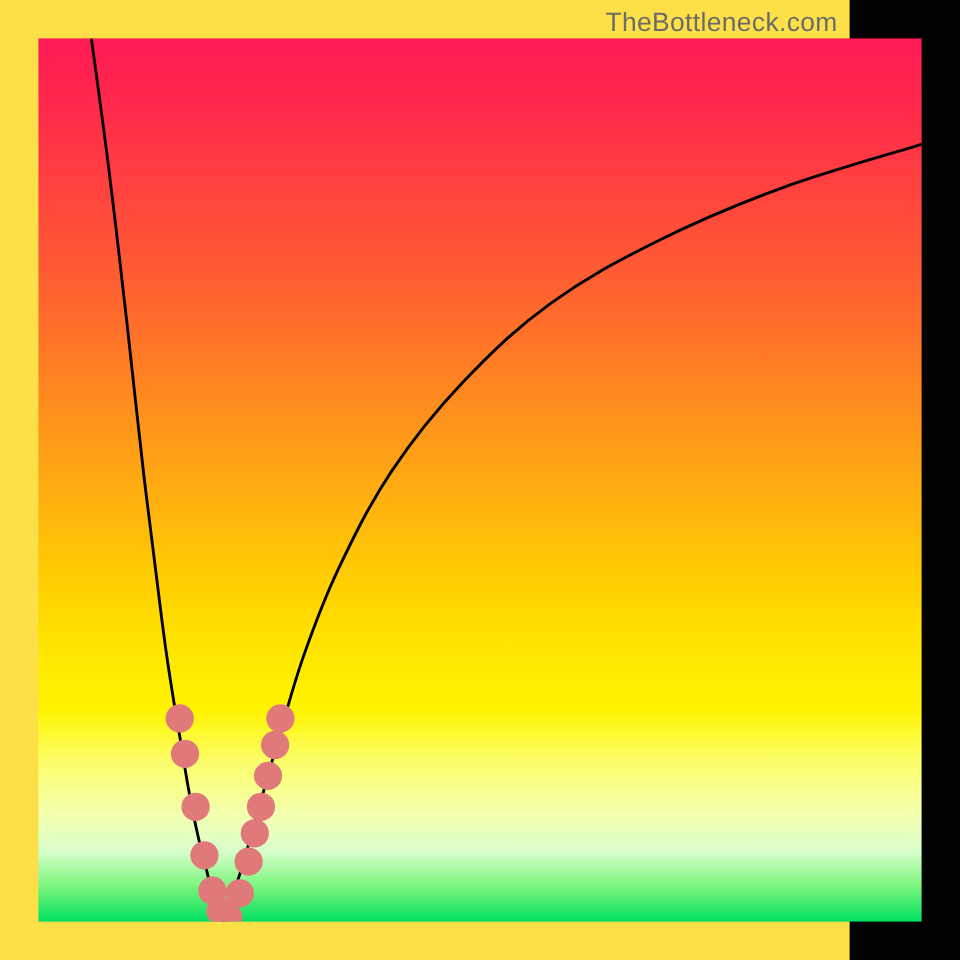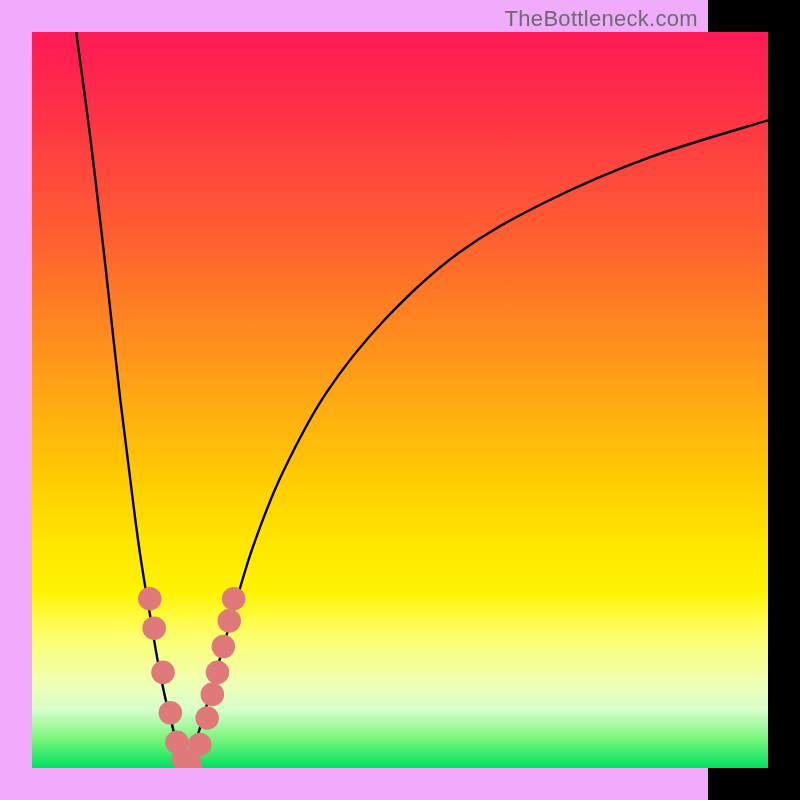--- a/index.html
+++ b/index.html
@@ -8,21 +8,21 @@
     width: 800px;
     height: 800px;
     overflow: hidden;
     background: #000;
     font-family: Arial, Helvetica, sans-serif;
   }
   .outer {
     position: relative;
     width: 708px;
     height: 800px;
-    background: #f0abfc;
+    background: #fde047;
   }
   .plot {
     position: absolute;
     left: 32px;
     top: 32px;
     width: 736px;
     height: 736px;
     background: linear-gradient(to bottom,
       #ff1a55 0%,
       #ff2a4a 8%,

